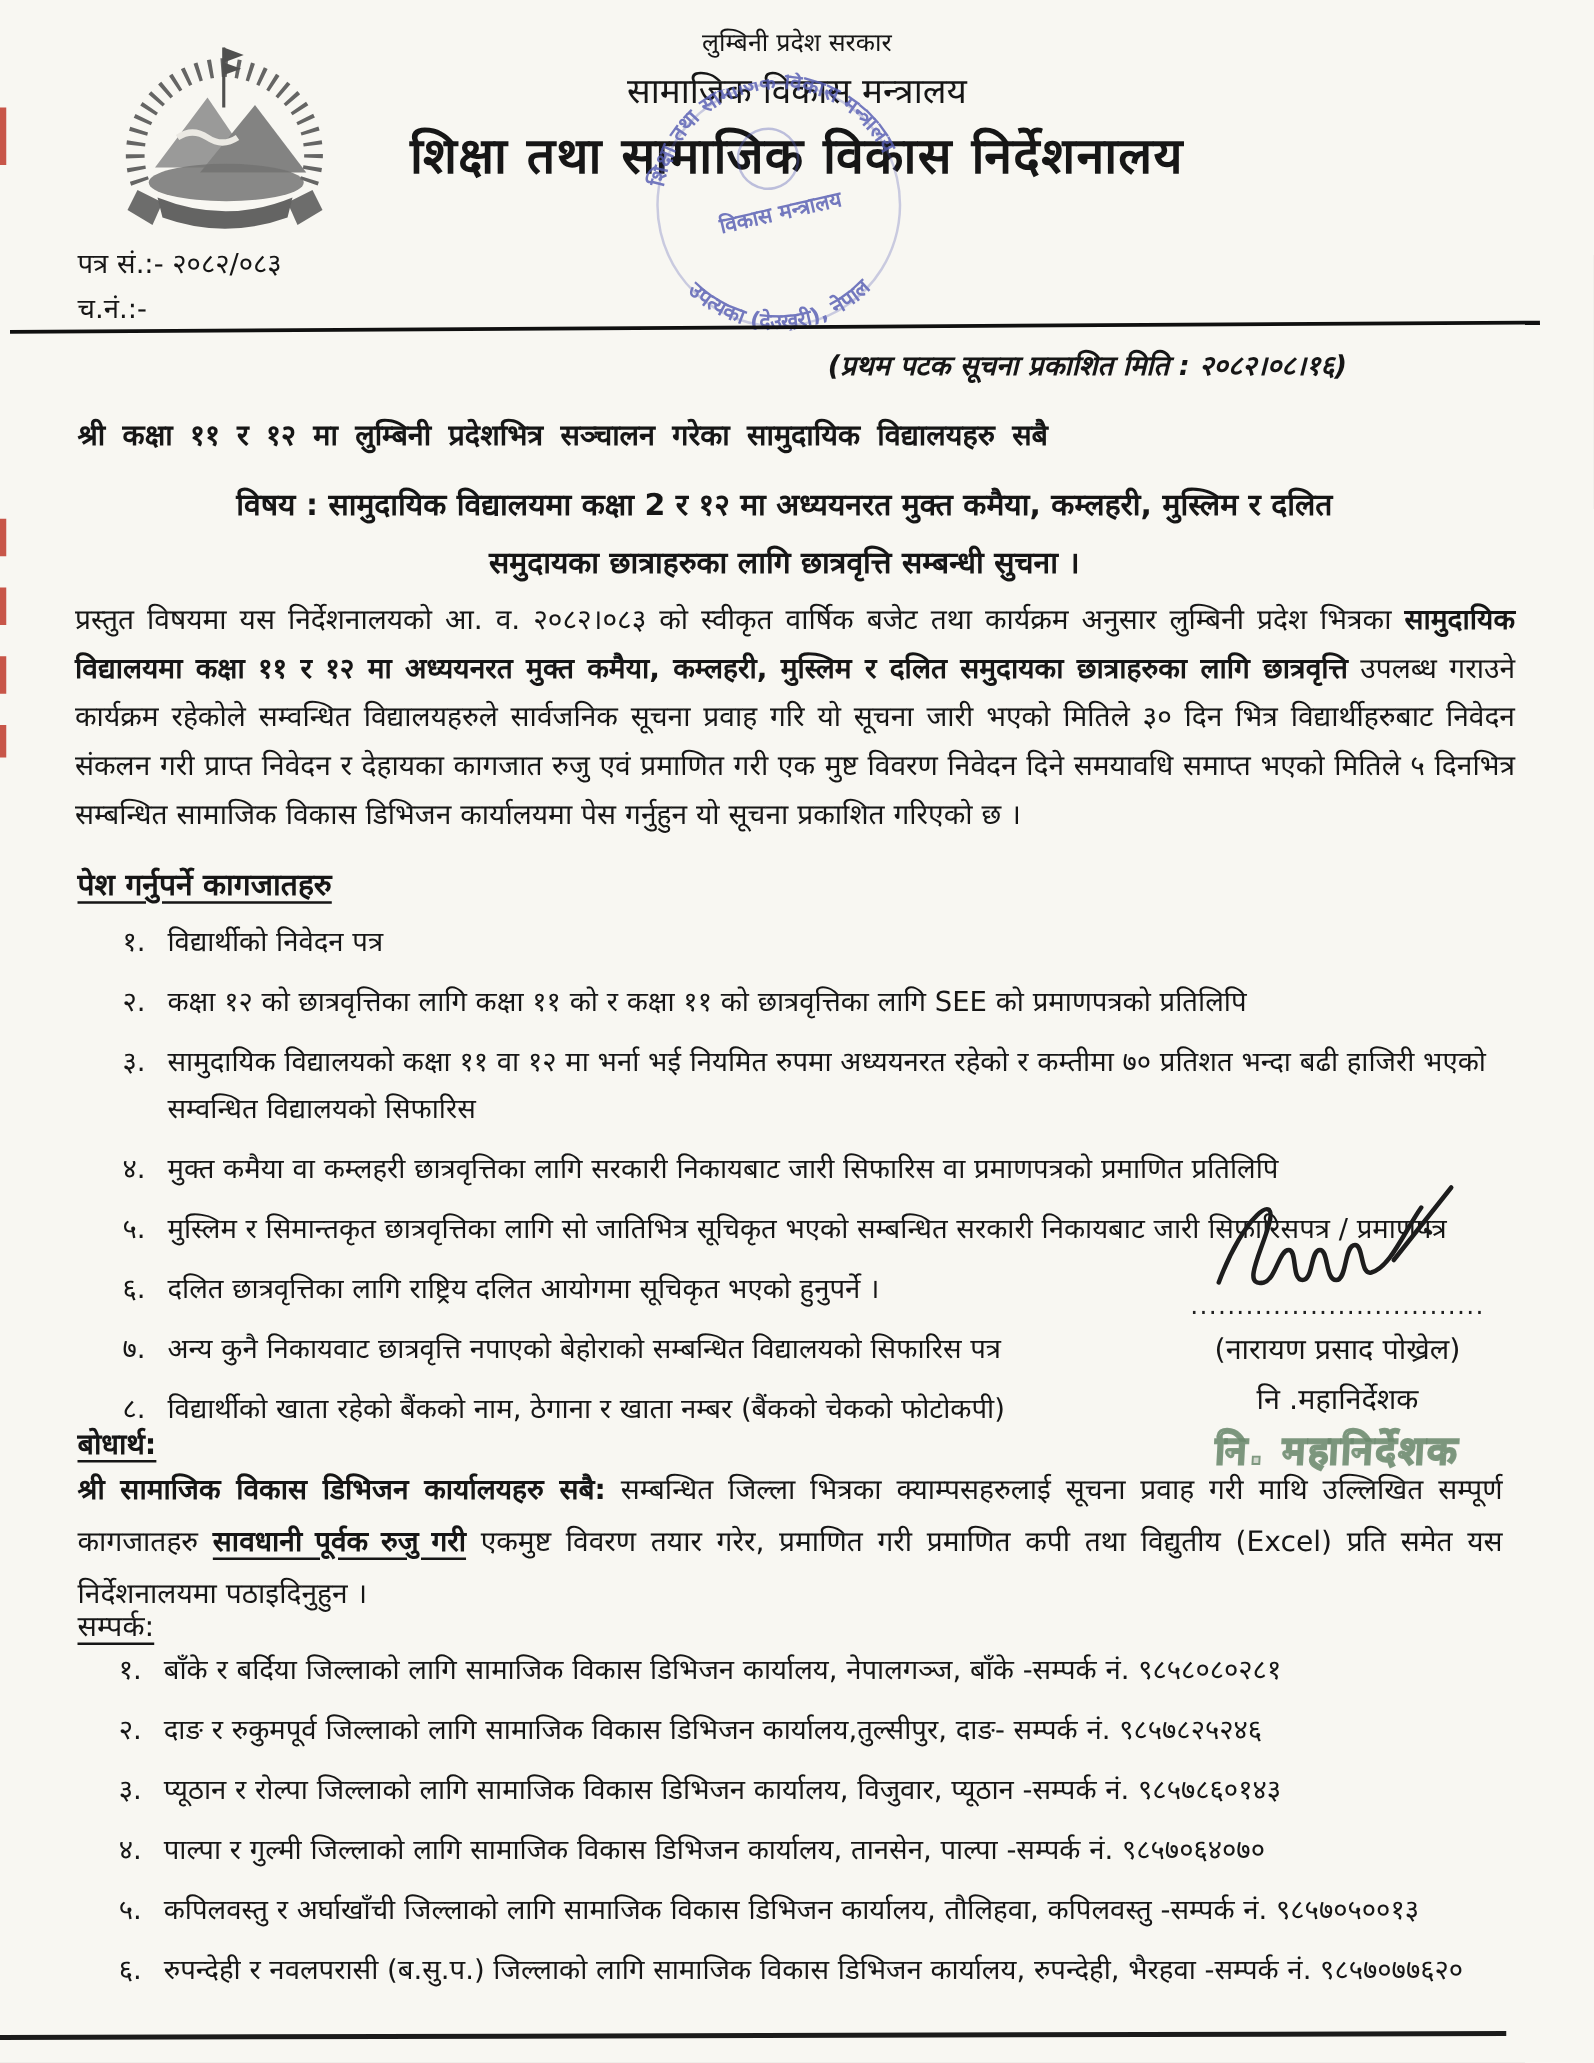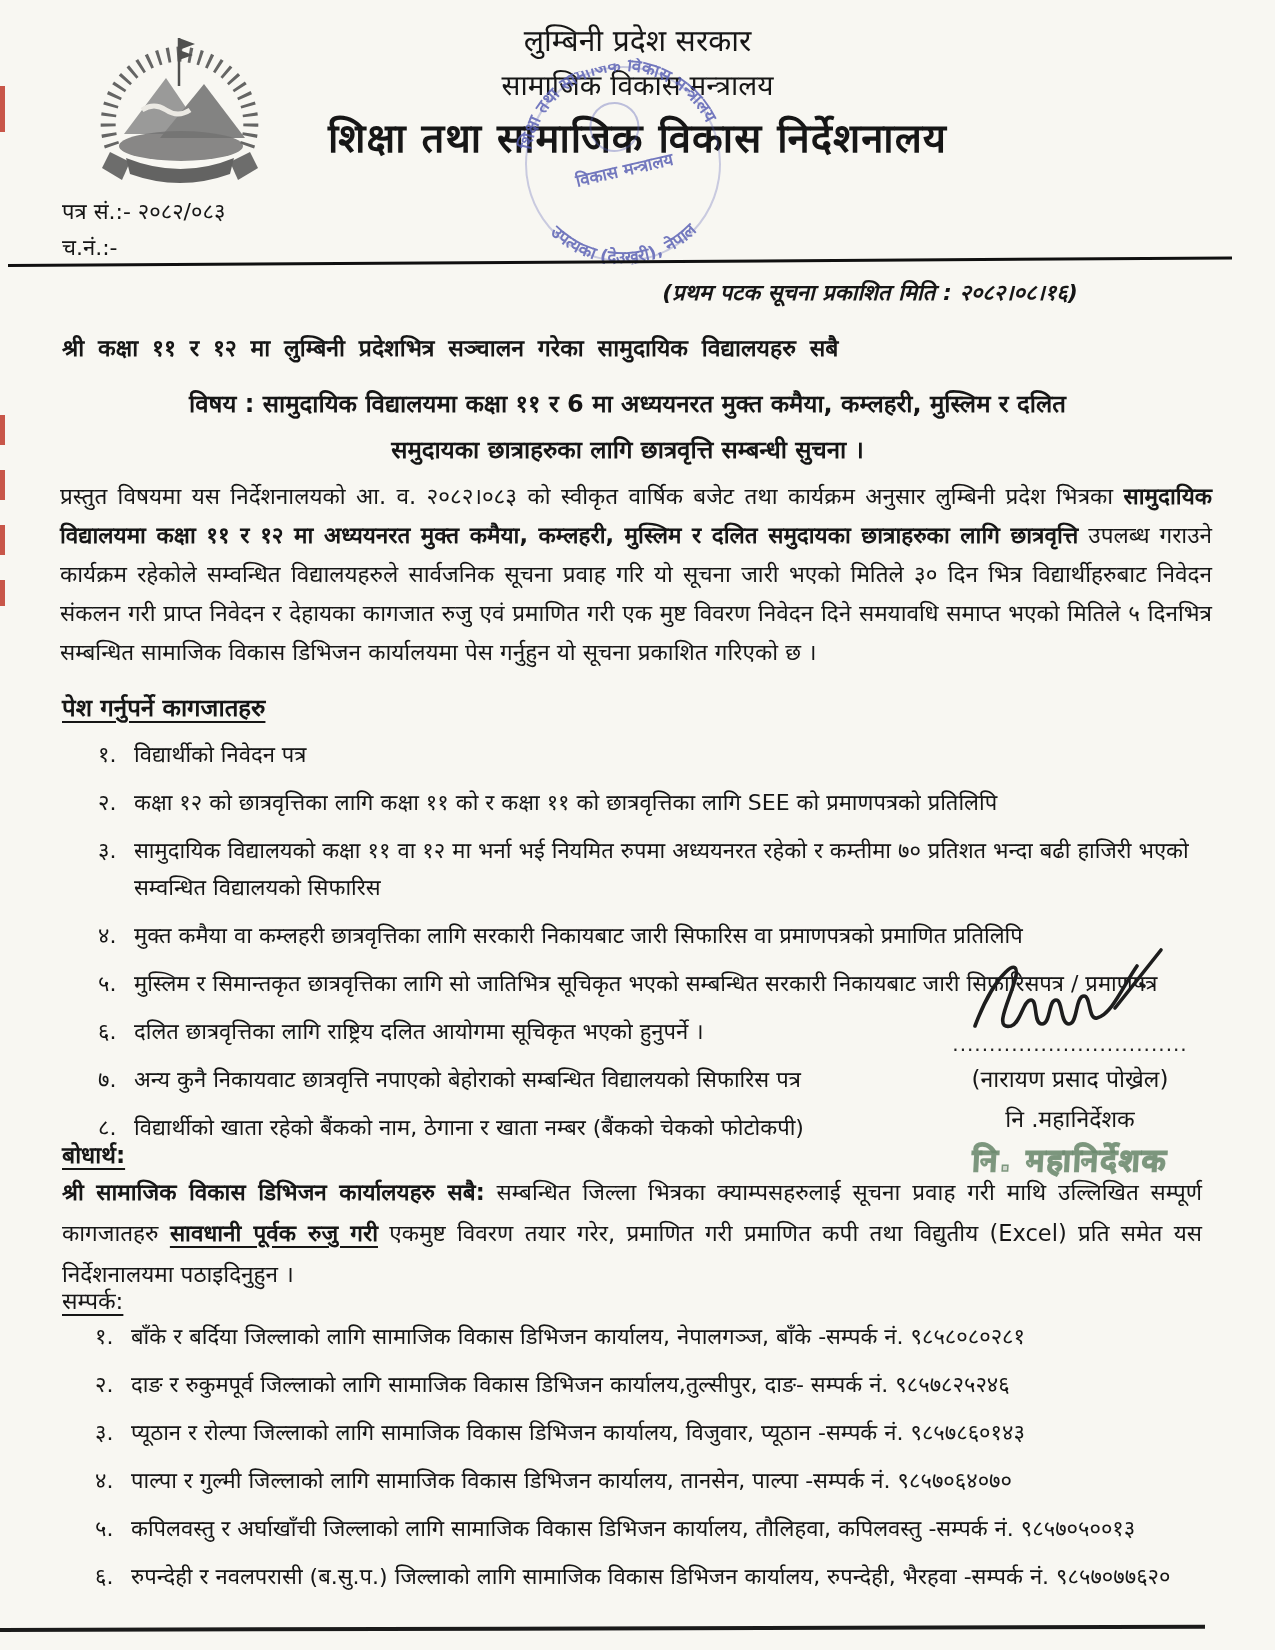--- a/index.html
+++ b/index.html
@@ -5,21 +5,21 @@
   html,body{margin:0;padding:0;background:#e9e7e1;}
   #sheet{
     position:relative;width:1275px;height:1650px;margin:0 auto;
     background:#f8f7f2;
     font-family:"DejaVu Sans","Liberation Sans",sans-serif;
     color:#161616;overflow:hidden;
   }
   .abs{position:absolute;}
   
   .hdr{left:0;right:0;top:22px;text-align:center;line-height:1.25;}
-  .hdr .l1{font-size:30px;}
+  .hdr .l1{font-size:20px;}
   .hdr .l2{font-size:28px;margin-top:8px;}
   .hdr .l3{font-size:40px;font-weight:bold;margin-top:10px;letter-spacing:1px;}
   .hdr .l4{font-size:26px;margin-top:12px;}
   
   .meta{left:62px;top:194px;font-size:22px;line-height:36px;}
   .divider{left:8px;top:264px;width:1224px;height:3px;background:#101010;transform:rotate(-0.35deg);transform-origin:left center;}
   .pubdate{left:620px;top:276px;width:500px;text-align:center;font-size:22px;font-weight:bold;font-style:italic;}
   .addressee{left:62px;top:331px;font-size:23px;font-weight:bold;font-family:Liberation Mono, monospace;}
   .subject{left:120px;right:140px;top:381px;text-align:center;font-size:24px;font-weight:bold;line-height:46px;}
   .bodytxt{left:60px;top:477px;width:1152px;font-size:22.5px;line-height:39px;text-align:justify;}
@@ -37,21 +37,21 @@
   .sig-name{font-size:23px;margin-top:6px;}
   .sig-title{font-size:23px;margin-top:8px;}
   .sig-stamp{
     margin-top:4px;font-size:31px;font-weight:bold;letter-spacing:2px;
     color:rgba(125,150,125,0.30);
     -webkit-text-stroke:1.5px rgba(108,138,110,0.85);
     transform:skewX(-3deg);
   }
   .bodh-head{left:62px;top:1138px;font-size:23px;font-weight:bold;text-decoration:underline;text-underline-offset:5px;}
   .bodh-para{left:62px;top:1172px;width:1140px;font-size:22.5px;line-height:41px;text-align:justify;}
-  .ul-inline{text-decoration:underline;text-underline-offset:5px;font-weight:bold;}
+  .ul-inline{text-decoration:underline;text-underline-offset:5px;font-weight:bold;font-family:Liberation Serif, serif;}
   .contact-head{left:62px;top:1284px;font-size:23px;font-weight:normal;text-decoration:underline;text-underline-offset:5px;}
   .contact-list{left:95px;top:1320px;width:1120px;font-size:22px;}
   .contact-list .li-row{margin-bottom:15px;line-height:33px;}
   
   .blue-stamp{left:468px;top:64px;width:310px;height:200px;opacity:.82;transform:rotate(-13deg);}
   .emblem{left:82px;top:26px;}
   .scan-bottom{left:0;top:1628px;width:1205px;height:4px;background:#1b1b1b;transform:rotate(-0.15deg);transform-origin:left center;}
   .redmark{left:0;width:5px;background:#c0392b;opacity:.85;}
   .rm1{top:86px;height:46px;}
   .rm2{top:415px;height:30px;}
@@ -105,21 +105,21 @@
     <div>च.नं.:-</div>
   </div>
 
   <div class="abs divider"></div>
 
   <div class="abs pubdate">(प्रथम पटक सूचना प्रकाशित मिति : २०८२।०८।१६)</div>
 
   <div class="abs addressee">श्री कक्षा ११ र १२ मा  लुम्बिनी प्रदेशभित्र सञ्चालन गरेका सामुदायिक विद्यालयहरु सबै</div>
 
   <div class="abs subject">
-    <div>विषय : सामुदायिक विद्यालयमा कक्षा ११ र 6 मा अध्ययनरत मुक्त कमैया, कम्लहरी, मुस्लिम र दलित</div>
+    <div>विषय : सामुदायिक विद्यालयमा कक्षा 2 र १२ मा अध्ययनरत मुक्त कमैया, कम्लहरी, मुस्लिम र दलित</div>
     <div>समुदायका छात्राहरुका लागि छात्रवृत्ति  सम्बन्धी सुचना ।</div>
   </div>
 
   <div class="abs bodytxt">
     <span>प्रस्तुत विषयमा यस निर्देशनालयको आ. व. २०८२।०८३ को स्वीकृत वार्षिक बजेट तथा कार्यक्रम अनुसार लुम्बिनी प्रदेश भित्रका </span><b class="inb">सामुदायिक विद्यालयमा कक्षा ११ र १२ मा अध्ययनरत  मुक्त कमैया, कम्लहरी, मुस्लिम र दलित समुदायका छात्राहरुका लागि छात्रवृत्ति</b><span>  उपलब्ध गराउने कार्यक्रम रहेकोले सम्वन्धित विद्यालयहरुले सार्वजनिक सूचना प्रवाह गरि यो सूचना जारी भएको मितिले ३० दिन भित्र विद्यार्थीहरुबाट निवेदन संकलन गरी प्राप्त निवेदन र देहायका कागजात रुजु एवं प्रमाणित गरी एक मुष्ट विवरण निवेदन दिने समयावधि समाप्त भएको मितिले ५ दिनभित्र सम्बन्धित सामाजिक विकास डिभिजन कार्यालयमा पेस गर्नुहुन यो सूचना प्रकाशित गरिएको छ ।</span>
   </div>
 
   <div class="abs sec-head docs-head">पेश गर्नुपर्ने कागजातहरु</div>
 
   <div class="abs docs-list">

